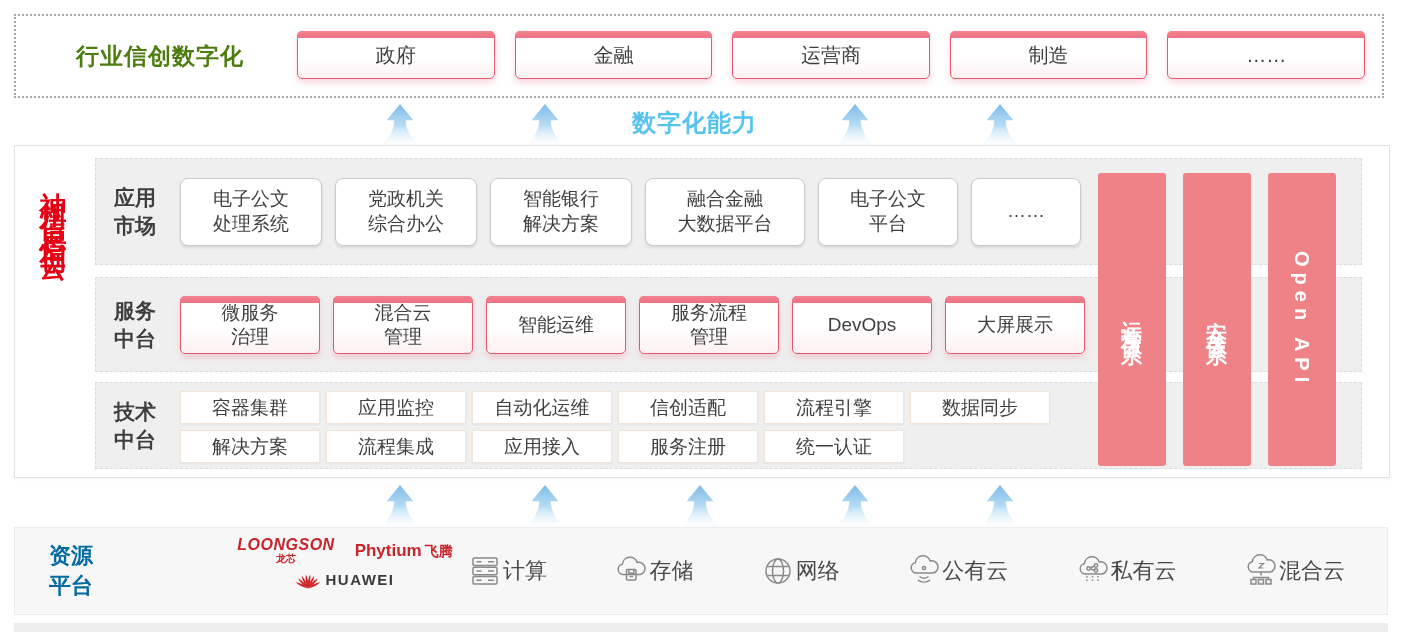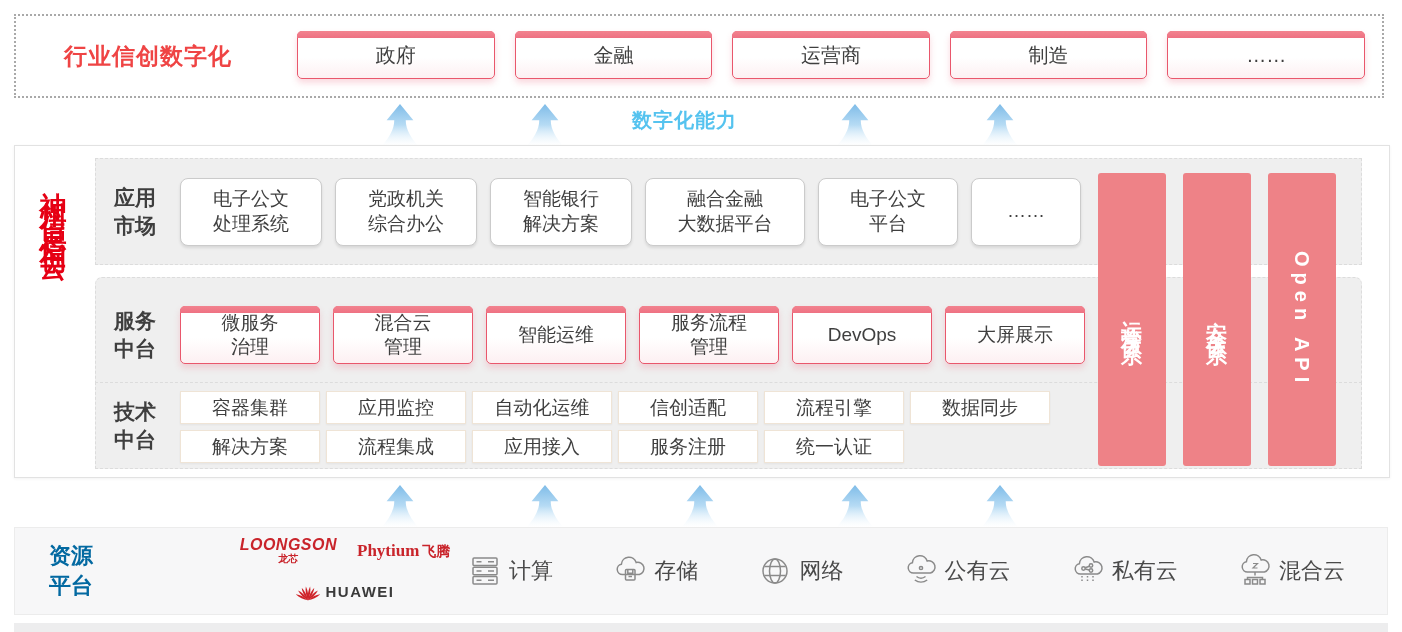--- a/index.html
+++ b/index.html
@@ -2,63 +2,63 @@
 <html><head>
 <meta charset="utf-8">
 <style>
   html,body{margin:0;padding:0;background:#fff;}
   body{font-family:"Liberation Sans","DejaVu Sans",sans-serif;}
   #stage{position:relative;width:1402px;height:632px;background:#fff;overflow:hidden;}
   .preline{white-space:pre-line;}
 
   
   .banner{position:absolute;left:14px;top:14px;width:1370px;height:84px;border:2px dotted #a9a9a9;box-sizing:border-box;}
-  .banner-label{position:absolute;left:48px;top:0;height:100%;display:flex;align-items:center;font-size:23px;font-weight:bold;color:#ef4444;letter-spacing:1px;text-align:center;}
+  .banner-label{position:absolute;left:60px;top:0;height:100%;display:flex;align-items:center;font-size:23px;font-weight:bold;color:#4d7c0f;letter-spacing:1px;text-align:center;}
   .banner-boxes{position:absolute;left:281px;top:15px;width:1068px;height:48px;display:flex;gap:20px;}
 
   
   .pill{position:relative;flex:1;background:linear-gradient(#ffffff 55%,#fdf0f2 100%);border:1px solid #e9576c;border-radius:5px;box-shadow:0 4px 6px rgba(238,130,150,.30);display:flex;align-items:center;justify-content:center;font-size:20px;color:#3f3f3f;text-align:center;line-height:1.25;}
   .pill::before{content:"";position:absolute;top:-1px;left:-1px;right:-1px;height:7px;background:linear-gradient(#f2838f,#ee7182);border-radius:5px 5px 0 0;}
 
   
   .up-arrow{position:absolute;width:54px;height:42px;}
-  .cap-label{position:absolute;top:107px;left:632px;font-size:20px;font-weight:bold;color:#55c3ef;letter-spacing:1px;}
+  .cap-label{position:absolute;top:107px;left:632px;font-size:24px;font-weight:bold;color:#55c3ef;letter-spacing:1px;}
 
   
   .main-box{position:absolute;left:14px;top:145px;width:1376px;height:333px;background:#fff;border:1px solid #e2e2e2;box-sizing:border-box;box-shadow:0 1px 3px rgba(0,0,0,.05);}
   .vtitle{position:absolute;left:24px;top:24px;writing-mode:vertical-lr;font-size:27px;font-weight:bold;color:#e60014;letter-spacing:11px;line-height:1;}
   .panel{position:absolute;left:80px;width:1267px;background:#efefef;border:1px dashed #dcdcdc;box-sizing:border-box;}
   .panel-1{top:12px;height:107px;}
-  .panel-2{top:131px;height:115px;border-radius:7px;}
+  .panel-2{top:131px;height:95px;}
   .panel-3{top:236px;height:87px;}
   .row-label{position:absolute;left:18px;top:0;height:100%;display:flex;align-items:center;font-size:21px;font-weight:bold;color:#3e3e3e;line-height:1.3;}
   .boxes{position:absolute;left:84px;top:0;height:100%;display:flex;align-items:center;gap:13px;}
   .card{background:#fff;border:1px solid #cbcbcb;border-radius:8px;box-shadow:0 2px 3px rgba(0,0,0,.10);display:flex;align-items:center;justify-content:center;text-align:center;color:#3f3f3f;font-size:19px;line-height:1.3;height:66px;}
   .pill.svc{flex:none;width:138px;height:56px;font-size:19px;}
   .tech-grid{position:absolute;left:84px;top:8px;display:grid;grid-template-columns:repeat(6,140px);grid-auto-rows:33px;gap:6px 6px;}
   .flat{background:#fff;border:1px solid #efe4d6;box-shadow:0 1px 2px rgba(0,0,0,.05);display:flex;align-items:center;justify-content:center;font-size:19px;color:#3f3f3f;}
   .vbar{position:absolute;top:27px;width:68px;height:293px;background:#ee8287;border-radius:3px;color:#fff;display:flex;align-items:center;justify-content:center;z-index:5;}
   .vbar-text{writing-mode:vertical-lr;font-size:21px;font-weight:bold;letter-spacing:8px;line-height:1;}
   .vbar-text.latin{writing-mode:vertical-rl;font-size:20px;letter-spacing:6px;}
 
   
   .res-panel{position:absolute;left:14px;top:527px;width:1374px;height:88px;background:#f7f7f8;border:1px solid #ececec;box-sizing:border-box;}
   .res-label{position:absolute;left:34px;top:0;height:100%;display:flex;align-items:center;font-size:22px;font-weight:bold;color:#0369a1;line-height:1.35;}
-  .vendors{position:absolute;left:190px;top:9px;width:280px;display:flex;flex-direction:column;align-items:center;gap:16px;}
+  .vendors{position:absolute;left:190px;top:9px;width:280px;display:flex;flex-direction:column;align-items:center;gap:4px;}
   .vrow{display:flex;align-items:center;gap:20px;}
   .loongson{display:flex;flex-direction:column;align-items:center;line-height:1;}
   .loongson .en{font-style:italic;font-weight:900;font-size:16px;color:#c9242b;letter-spacing:.5px;}
   .loongson .cn{font-size:10px;font-weight:bold;color:#c9242b;margin-top:1px;}
-  .phytium{display:flex;align-items:baseline;gap:3px;font-family:Liberation Serif, serif;}
+  .phytium{display:flex;align-items:baseline;gap:3px;}
   .phytium .en{font-weight:bold;font-size:17px;color:#c9242b;}
   .phytium .cn{font-weight:bold;font-size:14px;color:#c9242b;}
   .huawei{display:flex;align-items:center;gap:6px;}
   .huawei .en{font-weight:bold;font-size:15px;color:#3a3a3a;letter-spacing:1.5px;}
   .res-items{position:absolute;left:452px;right:42px;top:0;height:100%;display:flex;align-items:center;justify-content:space-between;}
-  .res-item{display:flex;align-items:center;gap:6px;}
+  .res-item{display:flex;align-items:center;}
   .res-item .lbl{font-size:22px;color:#4a4a4a;}
   .ricon{width:36px;height:36px;}
   .bottom-strip{position:absolute;left:14px;right:14px;top:623px;height:9px;background:#ededee;}
 </style>
 </head>
 <body>
 
 <svg width="0" height="0" style="position:absolute" aria-hidden="true">
   <defs>
     <linearGradient id="agrad" x1="0" y1="0" x2="0" y2="1">

